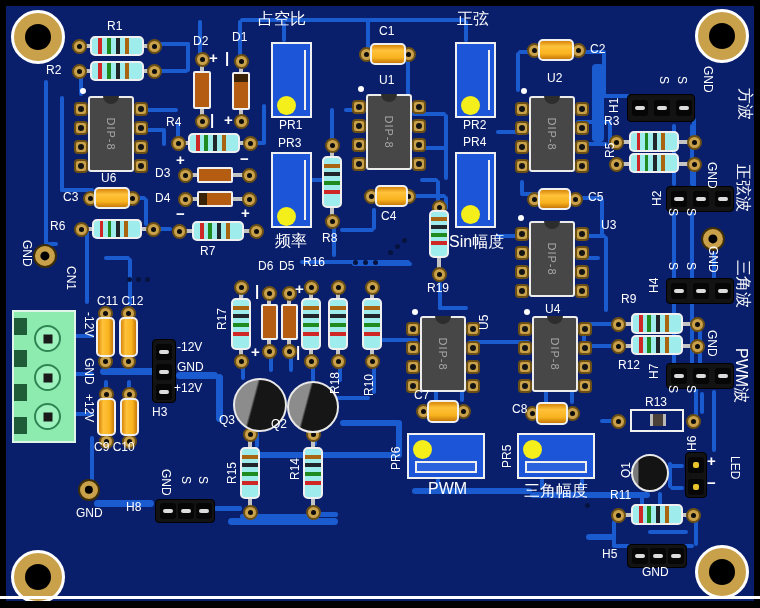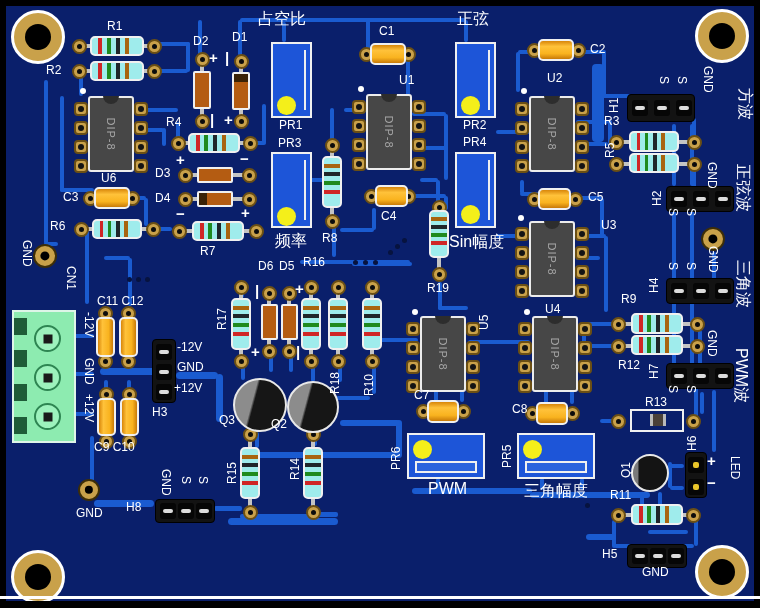--- a/index.html
+++ b/index.html
@@ -563,21 +563,21 @@
   <div class="lbl" style="left:155px;top:192px;">D4</div>
   <div class="lbl" style="left:379px;top:25px;">C1</div>
   <div class="lbl" style="left:590px;top:43px;">C2</div>
   <div class="lbl" style="left:63px;top:191px;">C3</div>
   <div class="lbl" style="left:381px;top:210px;">C4</div>
   <div class="lbl" style="left:588px;top:191px;">C5</div>
   <div class="lbl" style="left:414px;top:389px;">C7</div>
   <div class="lbl" style="left:512px;top:403px;">C8</div>
   <div class="lbl" style="left:94px;top:441px;">C9 C10</div>
   <div class="lbl" style="left:97px;top:295px;">C11 C12</div>
-  <div class="lbl" style="left:379px;top:74px;margin-left:20px;">U1</div>
+  <div class="lbl" style="left:379px;top:74px;">U1</div>
   <div class="lbl" style="left:547px;top:72px;">U2</div>
   <div class="lbl" style="left:601px;top:219px;">U3</div>
   <div class="lbl" style="left:545px;top:303px;">U4</div>
   <div class="lbl" style="left:101px;top:172px;">U6</div>
   <div class="lbl" style="left:279px;top:119px;">PR1</div>
   <div class="lbl" style="left:463px;top:119px;">PR2</div>
   <div class="lbl" style="left:278px;top:137px;">PR3</div>
   <div class="lbl" style="left:463px;top:136px;">PR4</div>
   <div class="lbl" style="left:219px;top:414px;">Q3</div>
   <div class="lbl" style="left:271px;top:418px;">Q2</div>

